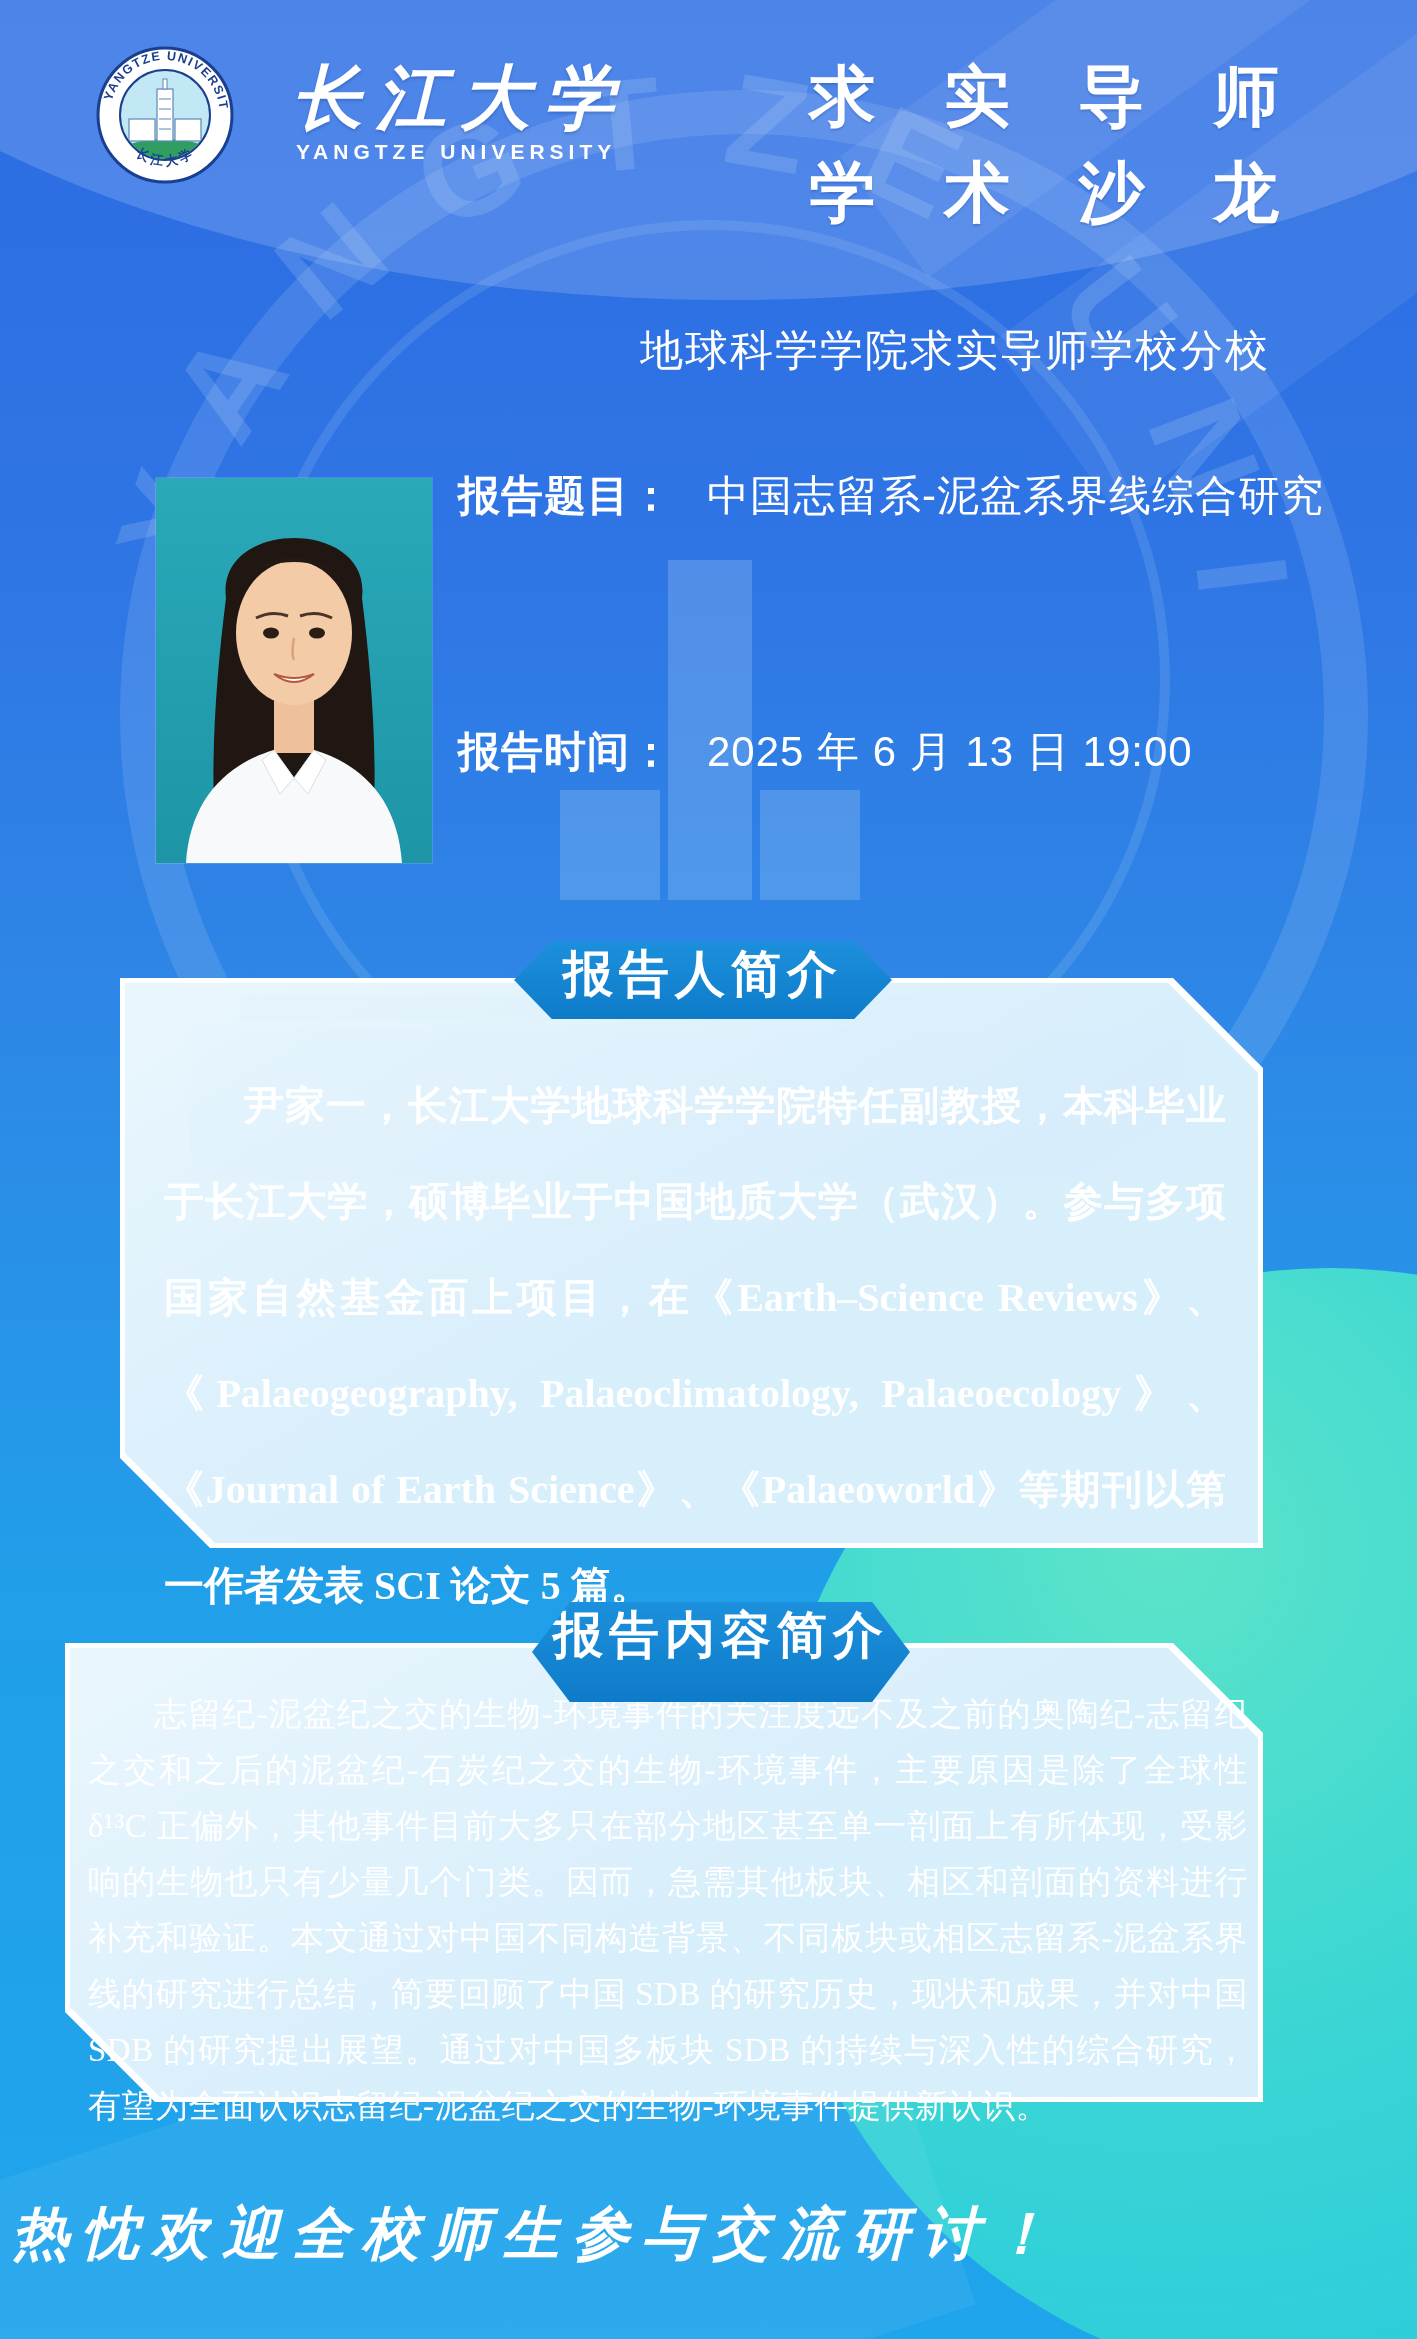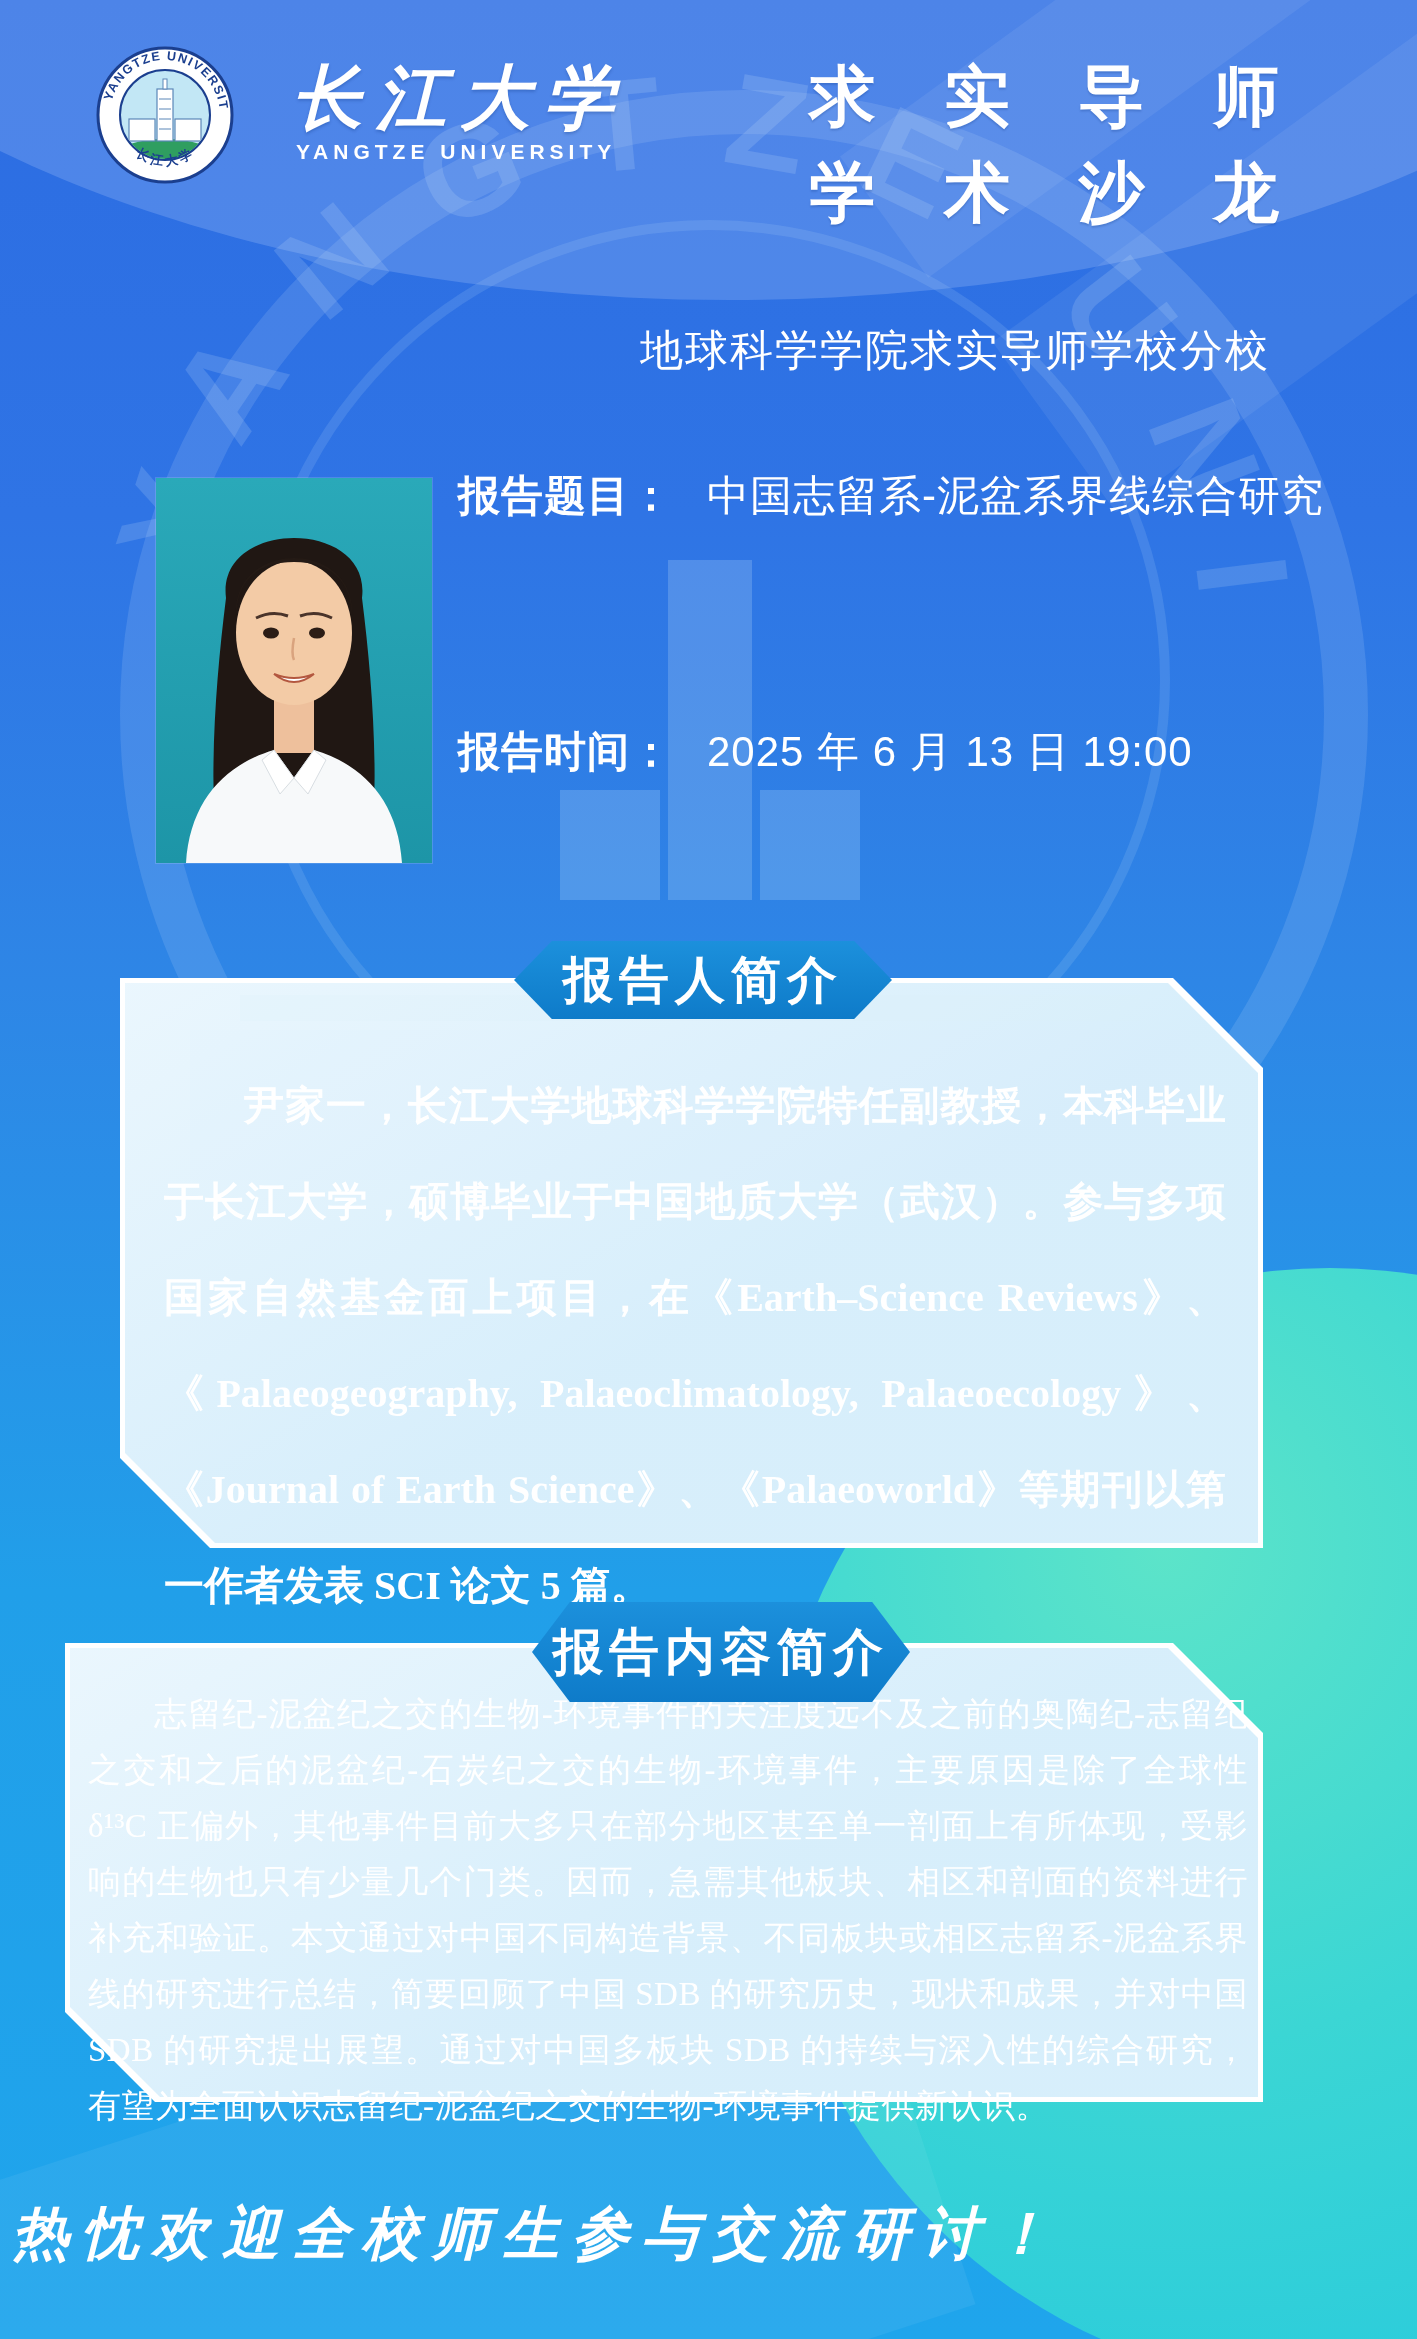--- a/index.html
+++ b/index.html
@@ -36,21 +36,21 @@
   .detail-label{font-weight:700;letter-spacing:1px;}
   .detail-value{font-weight:400;margin-left:34px;letter-spacing:1px;margin-top:33px;}
   
   .photo{left:156px;top:478px;width:276px;height:385px;box-shadow:0 0 0 1px rgba(255,255,255,0.15);}
   
   .cutbox{background:#ffffff;}
   .cutbox,.cutbox-inner{
     clip-path:polygon(0 0,calc(100% - 90px) 0,100% 90px,100% 100%,90px 100%,0 calc(100% - 90px));}
   .cutbox-inner{position:absolute;inset:5px;
     background:linear-gradient(150deg,rgba(214,238,252,0.50) 0%,rgba(160,215,246,0.42) 55%,rgba(150,212,245,0.38) 100%);}
-  .hexbadge{width:378px;height:78px;display:flex;align-items:center;justify-content:center;
+  .hexbadge{width:378px;height:78px;display:flex;align-items:flex-start;justify-content:center;
     background:linear-gradient(180deg,#1c90dc 0%,#0e7bc9 100%);
     clip-path:polygon(10% 0,90% 0,100% 50%,90% 100%,10% 100%,0 50%);
     font-size:50px;font-weight:700;letter-spacing:6px;z-index:3;}
   .boxtext{position:absolute;color:#fff;text-align:justify;z-index:2;font-family:Liberation Serif, serif;}
   .bio-text{left:164px;top:1058px;width:1062px;font-family:"Liberation Serif",serif;font-weight:700;
     font-size:40px;line-height:96px;text-indent:2em;}
   .content-text{left:88px;top:1686px;width:1160px;font-size:33px;line-height:56px;
     font-weight:400;text-indent:2em;letter-spacing:0.5px;}
   
   .welcome{left:12px;top:2196px;width:100%;text-align:left;font-family:"Liberation Serif",serif;

